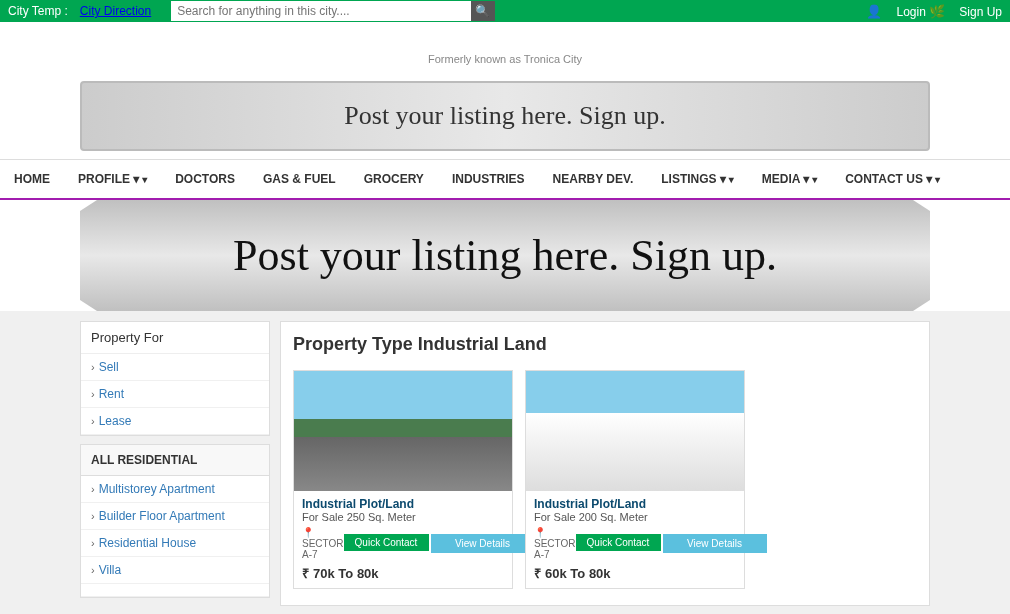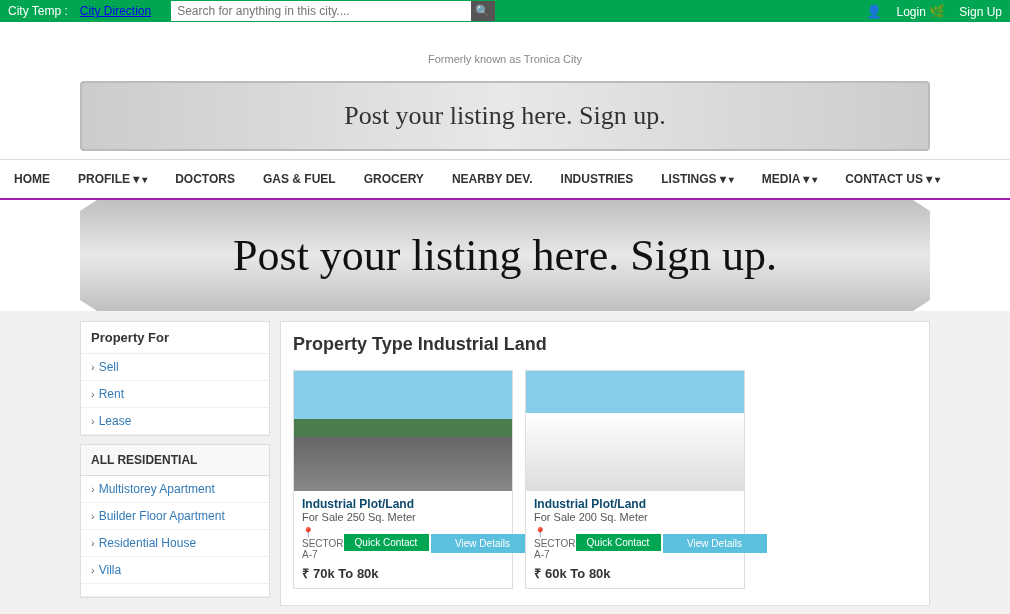--- a/index.html
+++ b/index.html
@@ -129,21 +129,21 @@
       flex-shrink: 0;
     }
     .sidebar-section {
       background: white;
       border: 1px solid #ddd;
       margin-bottom: 8px;
     }
     .sidebar-title {
       background: white;
       padding: 8px 10px;
-      font-weight: bold;
+      font-weight: normal;
       font-size: 13px;
       color: #333;
       border-bottom: 1px solid #eee;
     }
     .sidebar-item {
       padding: 6px 10px;
       color: #337ab7;
       cursor: pointer;
       font-size: 12px;
       border-bottom: 1px solid #f0f0f0;
@@ -272,24 +272,24 @@
     <li>
         <a href="#">DOCTORS</a>
       </li>
     <li>
         <a href="#">GAS &amp; FUEL</a>
       </li>
     <li>
         <a href="#">GROCERY</a>
       </li>
     <li>
+        <a href="#">INDUSTRIES</a>
+      </li>
+    <li>
         <a href="#">NEARBY DEV.</a>
-      </li>
-    <li>
-        <a href="#">INDUSTRIES</a>
       </li>
     <li class="has-dropdown">
         <a href="#">LISTINGS ▾</a>
       </li>
     <li class="has-dropdown">
         <a href="#">MEDIA ▾</a>
       </li>
     <li class="has-dropdown">
         <a href="#">CONTACT US ▾</a>
       </li>

